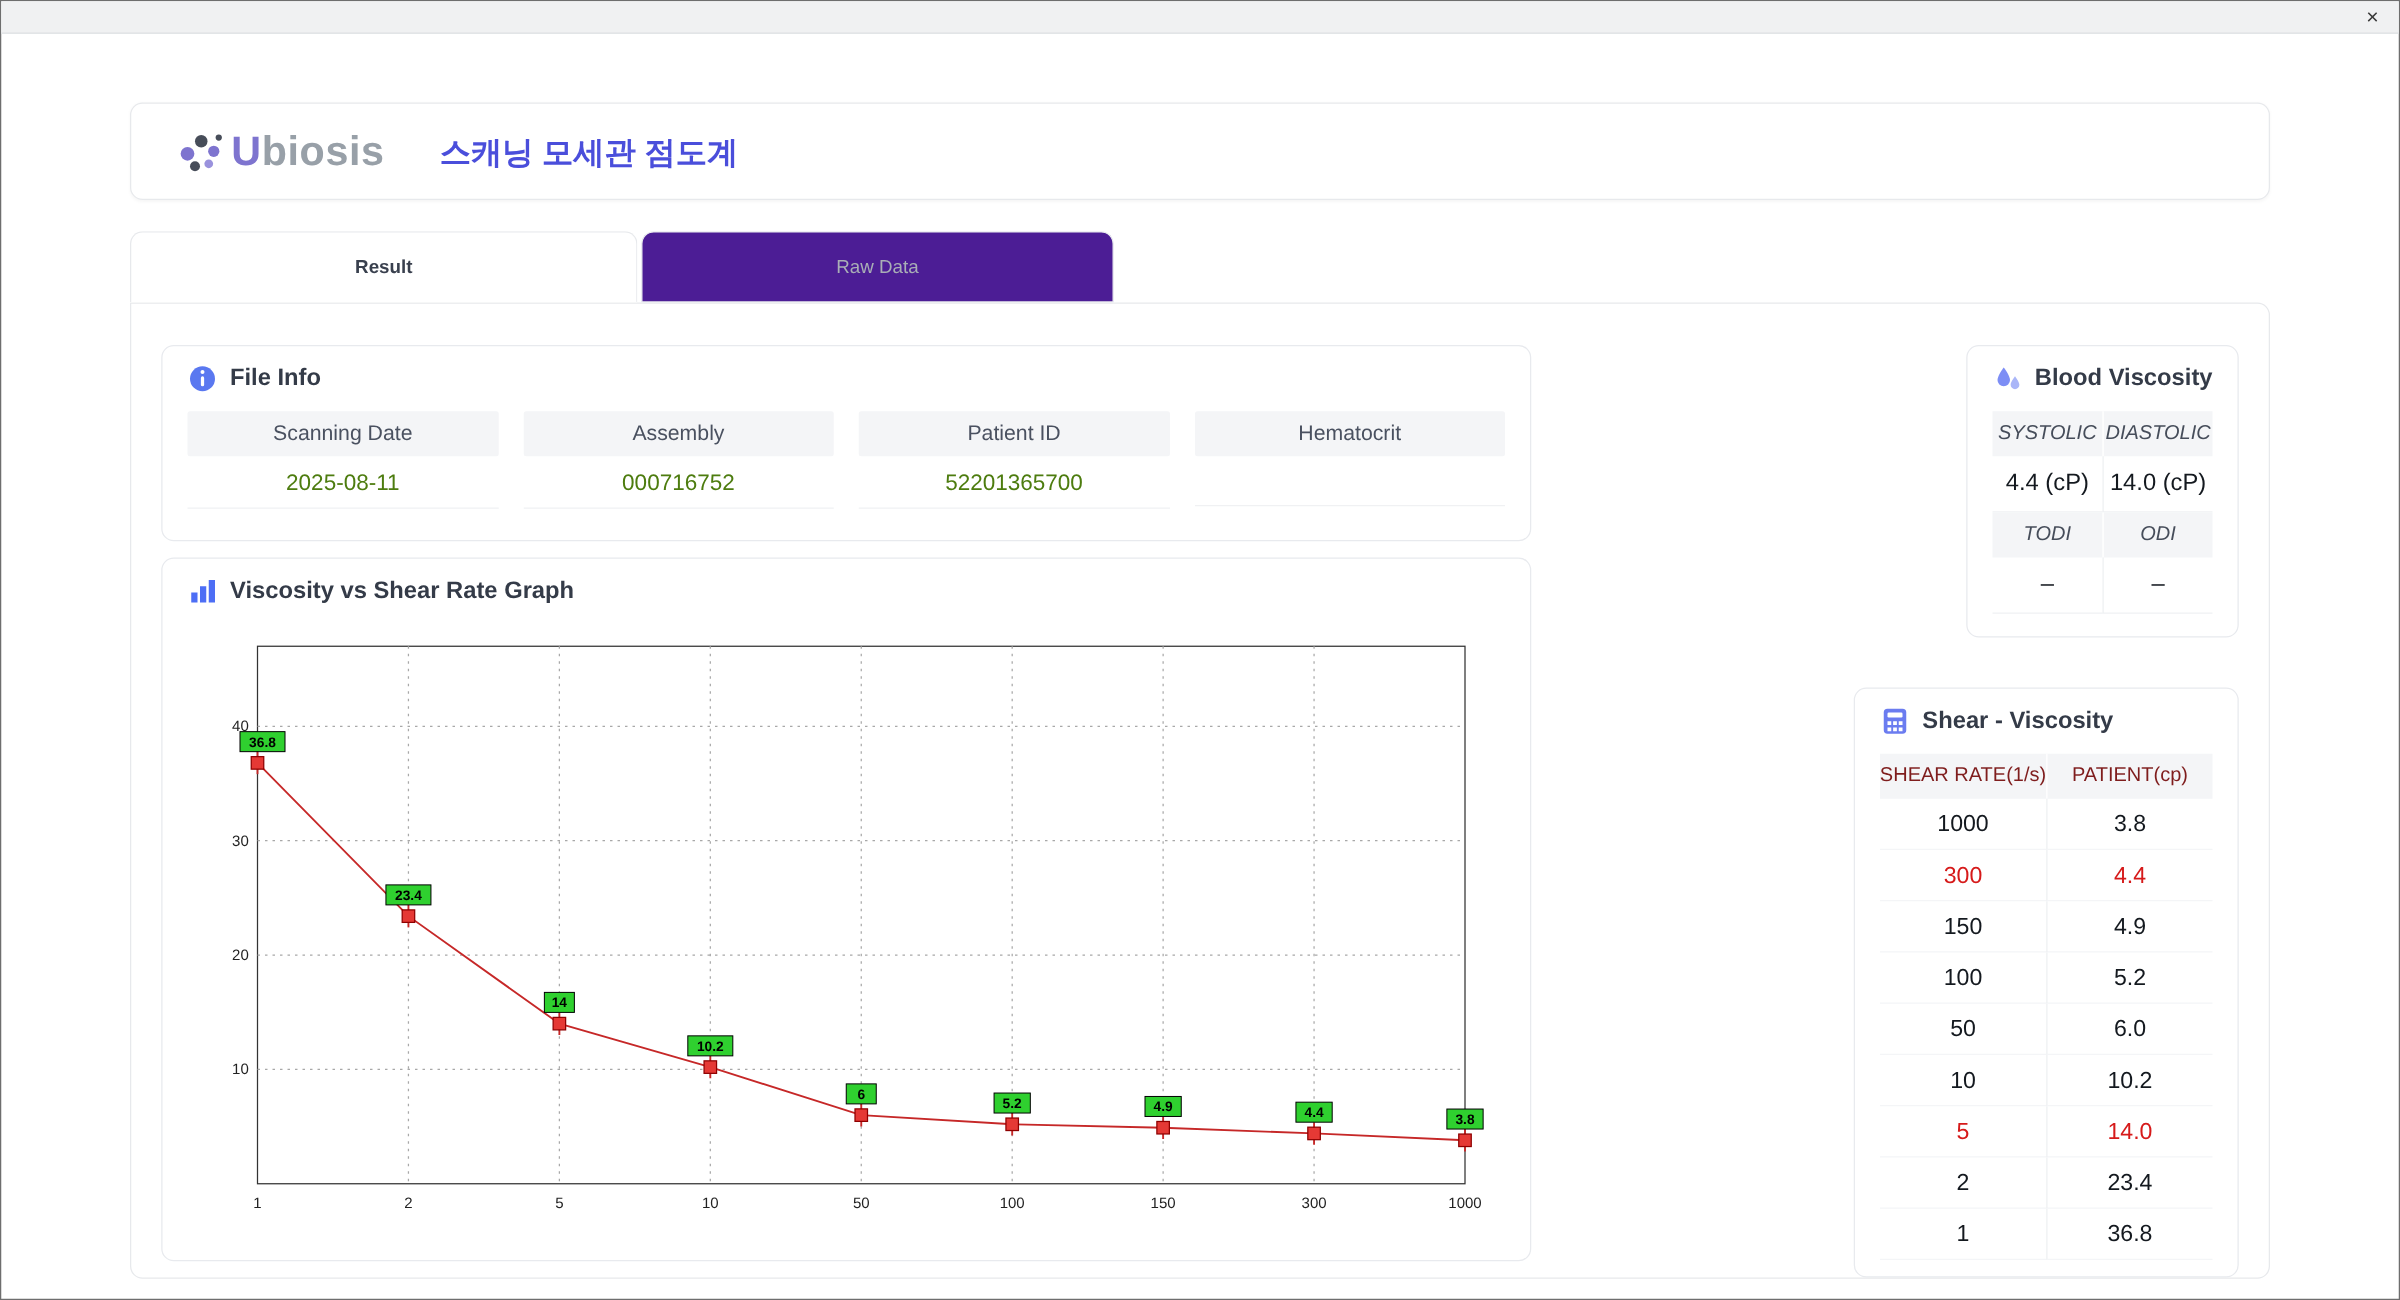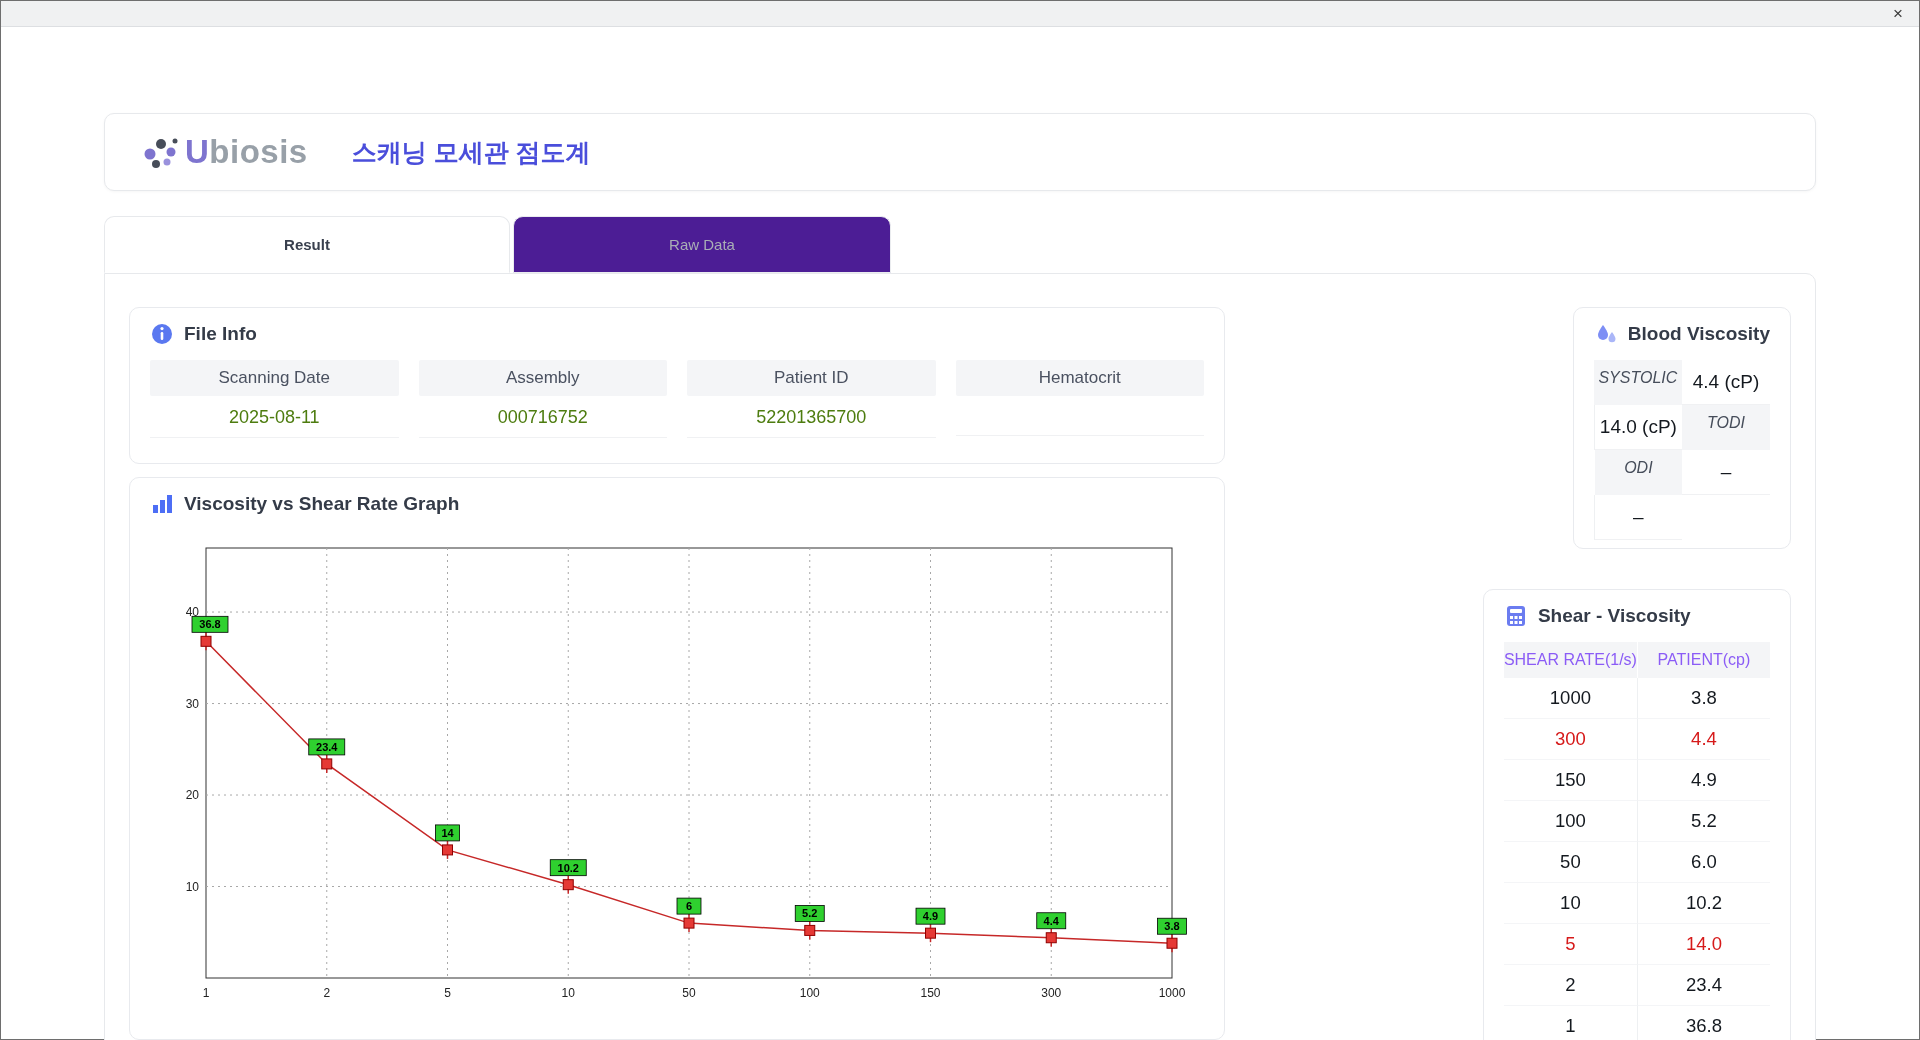--- a/index.html
+++ b/index.html
@@ -17,21 +17,21 @@
   }
   .titlebar {
     height:26px; background:#f0f1f2; border-bottom:1px solid #dddfe2;
     display:flex; justify-content:flex-end; align-items:center;
     padding-right:16px;
   }
   .close-btn { font-size:17px; line-height:1; color:#3a3a3a; cursor:pointer; }
 
   
   .header-card {
-    margin:86px 103px 0 103px; height:78px;
+    margin:55px 103px 0 103px; height:78px;
     border:1px solid #e7e9ec; border-radius:10px;
     display:flex; align-items:center; padding:11px 36px;
     box-shadow:0 1px 3px rgba(0,0,0,0.04);
     background:#fff;
   }
   .logo { display:flex; align-items:center; gap:4px; }
   .logo-text { font-size:33px; font-weight:600; color:#98a0a8; letter-spacing:0.5px; }
   .logo-text .u-cap { color:#7e74cf; }
   .app-title { margin-left:44px; font-size:25px; font-weight:bold; color:#4a4edb; }
 
@@ -94,21 +94,21 @@
   .bv-v {
     font-size:19px; color:#14191f; text-align:center; padding:11px 0;
     border-bottom:1px solid #f0f1f3;
   }
   .bv-v.col2 { border-left:1px solid #eef0f2; }
 
   
   .panel-sv { height:472px; }
   .sv-grid { display:grid; grid-template-columns:1fr 1fr; }
   .sv-h {
-    background:#f4f5f7; color:#8b5cf6; font-size:16px; text-align:center;
+    background:#f4f5f7; color:#7f1d1d; font-size:16px; text-align:center;
     padding:9px 0;
   }
   .sv-h.col2 { border-left:1px solid #ffffff; }
   .sv-c {
     font-size:18.5px; color:#14191f; text-align:center; padding:9px 0;
     border-bottom:1px solid #f4f5f7;
   }
   .sv-c.col2 { border-left:1px solid #eef0f2; }
   .sv-c.hl { color:#d61a1a; }
 </style>
@@ -264,20 +264,21 @@
           <span class="panel-icon">
             <svg width="24" height="24" viewBox="0 0 24 24">
               <path d="M9 3 C9 3 14 9.5 14 13 a5 5 0 0 1 -10 0 C4 9.5 9 3 9 3 Z" fill="#7d8ef5"></path>
               <path d="M18 10 C18 10 21.5 14.5 21.5 16.8 a3.5 3.5 0 0 1 -7 0 C14.5 14.5 18 10 18 10 Z" fill="#aab6f8"></path>
             </svg>
           </span>
           <span>Blood Viscosity</span>
         </div>
         <div class="bv-grid" id="bv-grid">
             <div class="bv-h">SYSTOLIC</div>
+            <div class="bv-h col2">DIASTOLIC</div>
             <div class="bv-v">4.4 (cP)</div>
             <div class="bv-v col2">14.0 (cP)</div>
             <div class="bv-h">TODI</div>
             <div class="bv-h col2">ODI</div>
             <div class="bv-v">–</div>
             <div class="bv-v col2">–</div>
           </div>
       </div>
 
       <div class="panel panel-sv">

